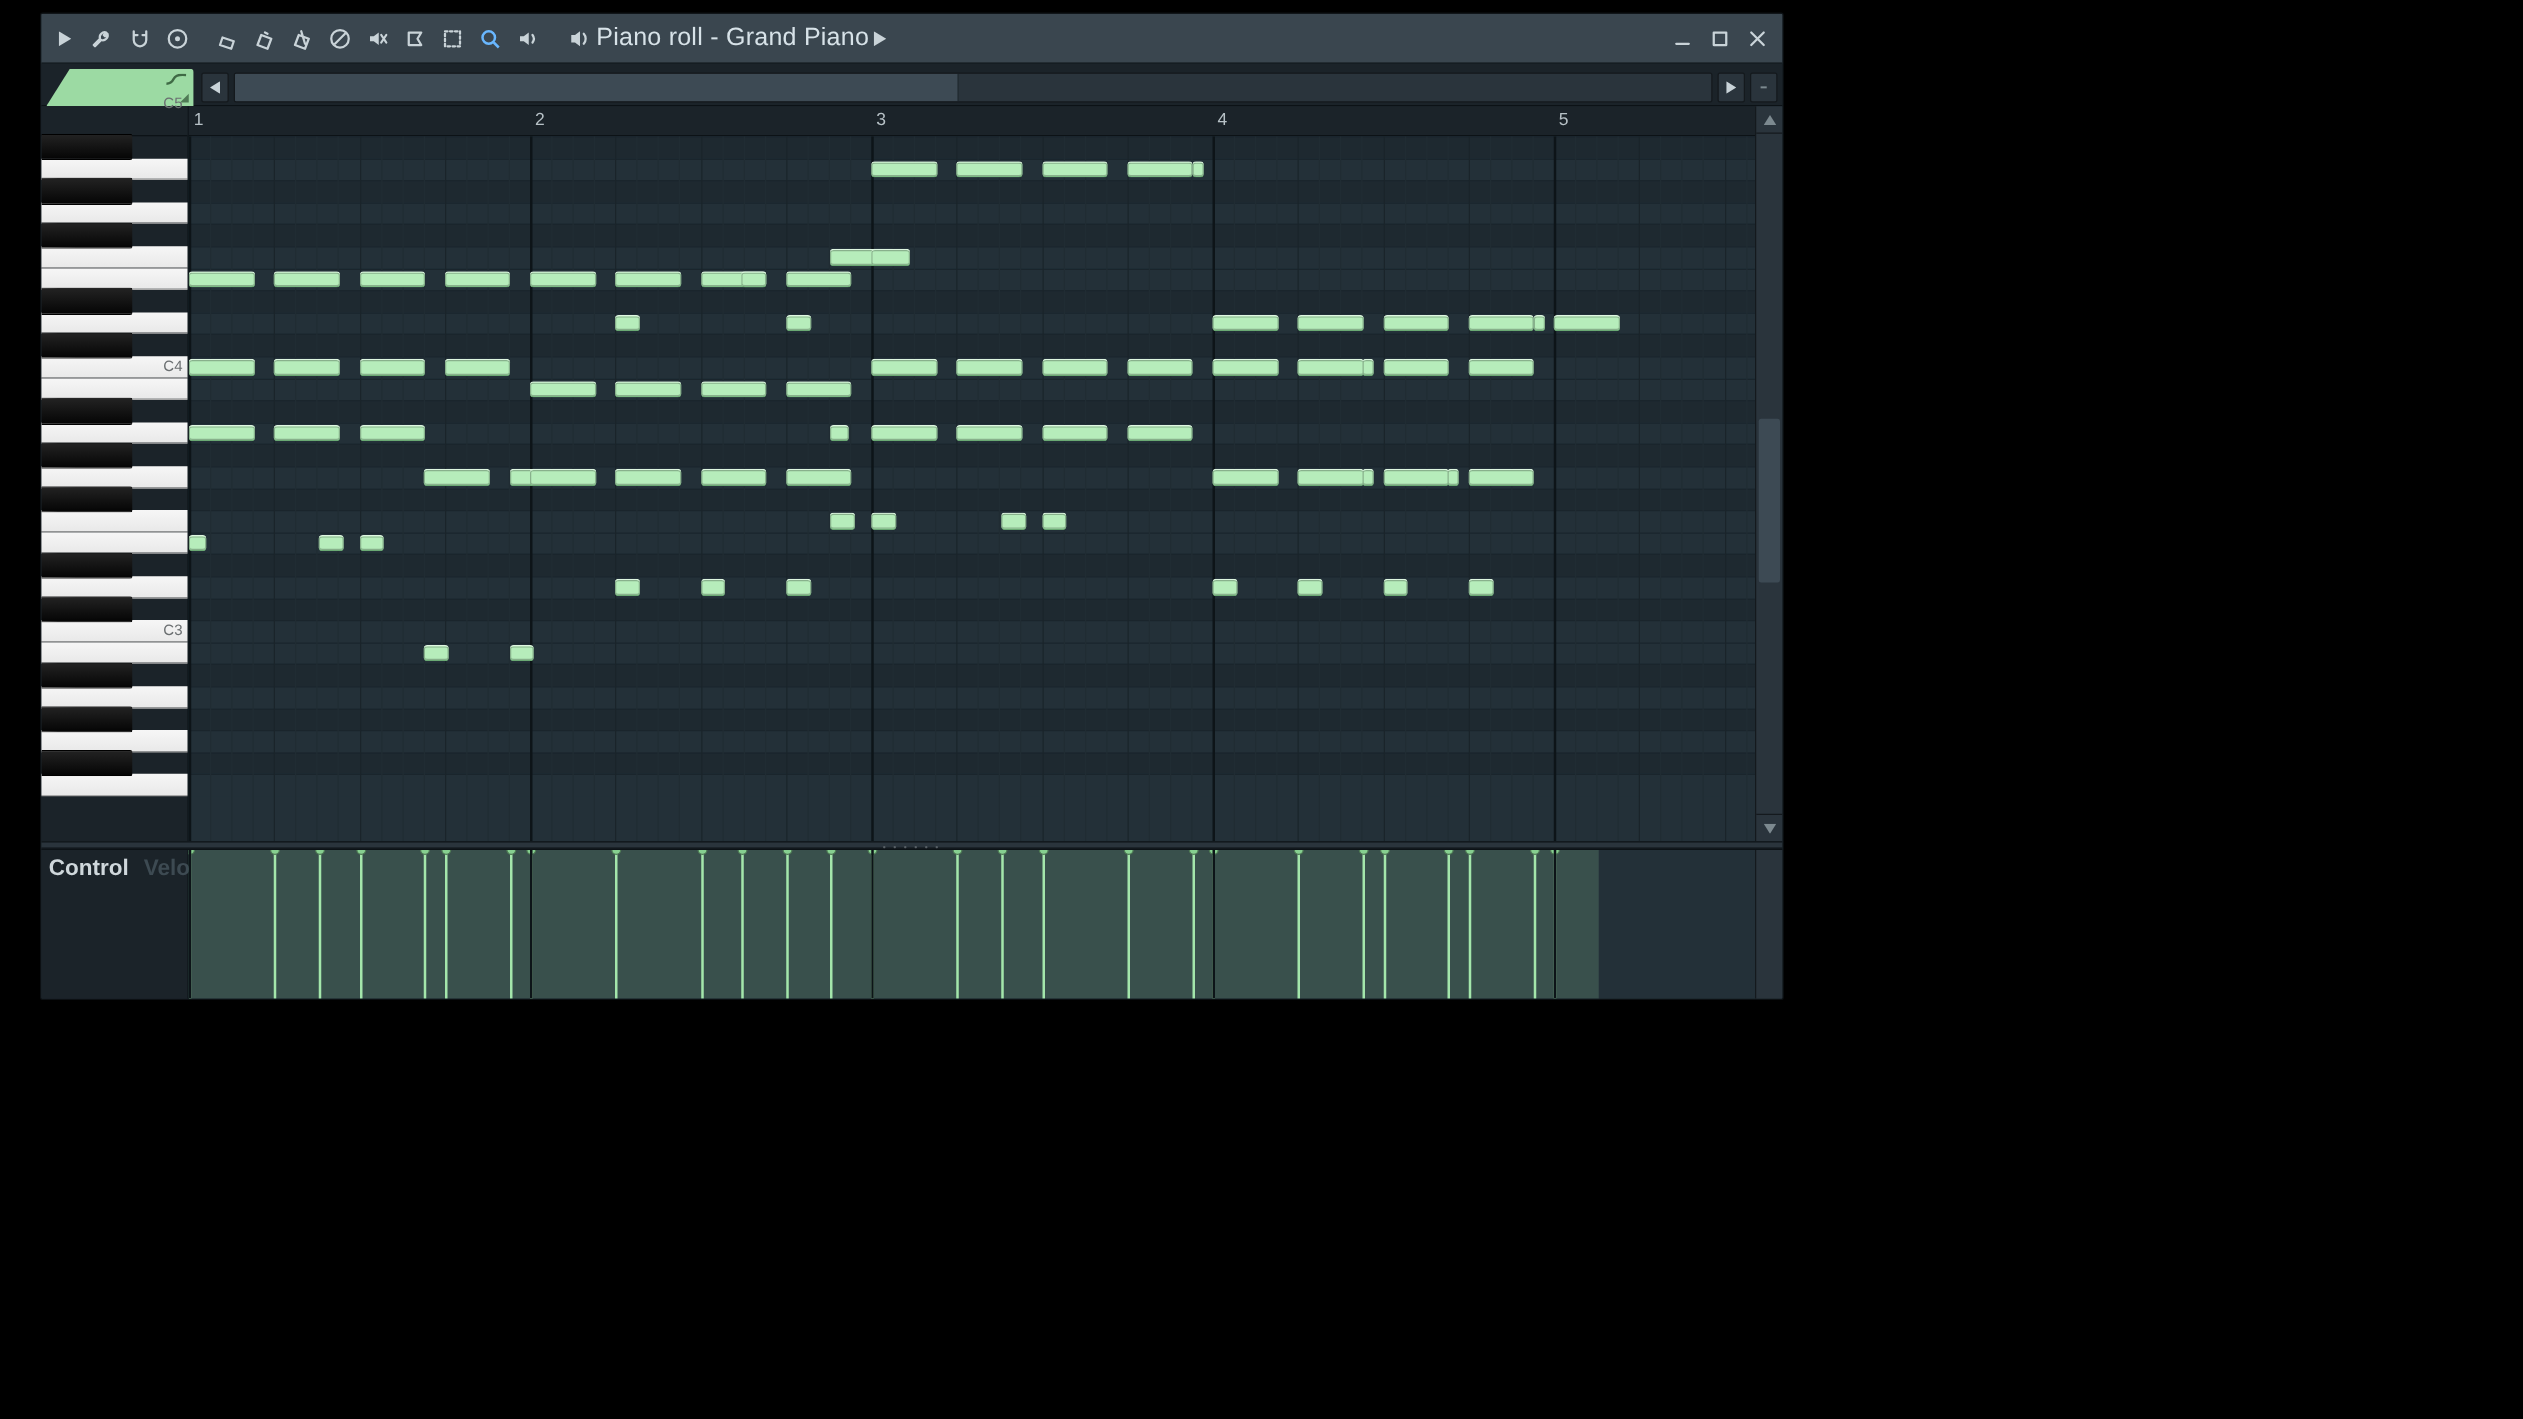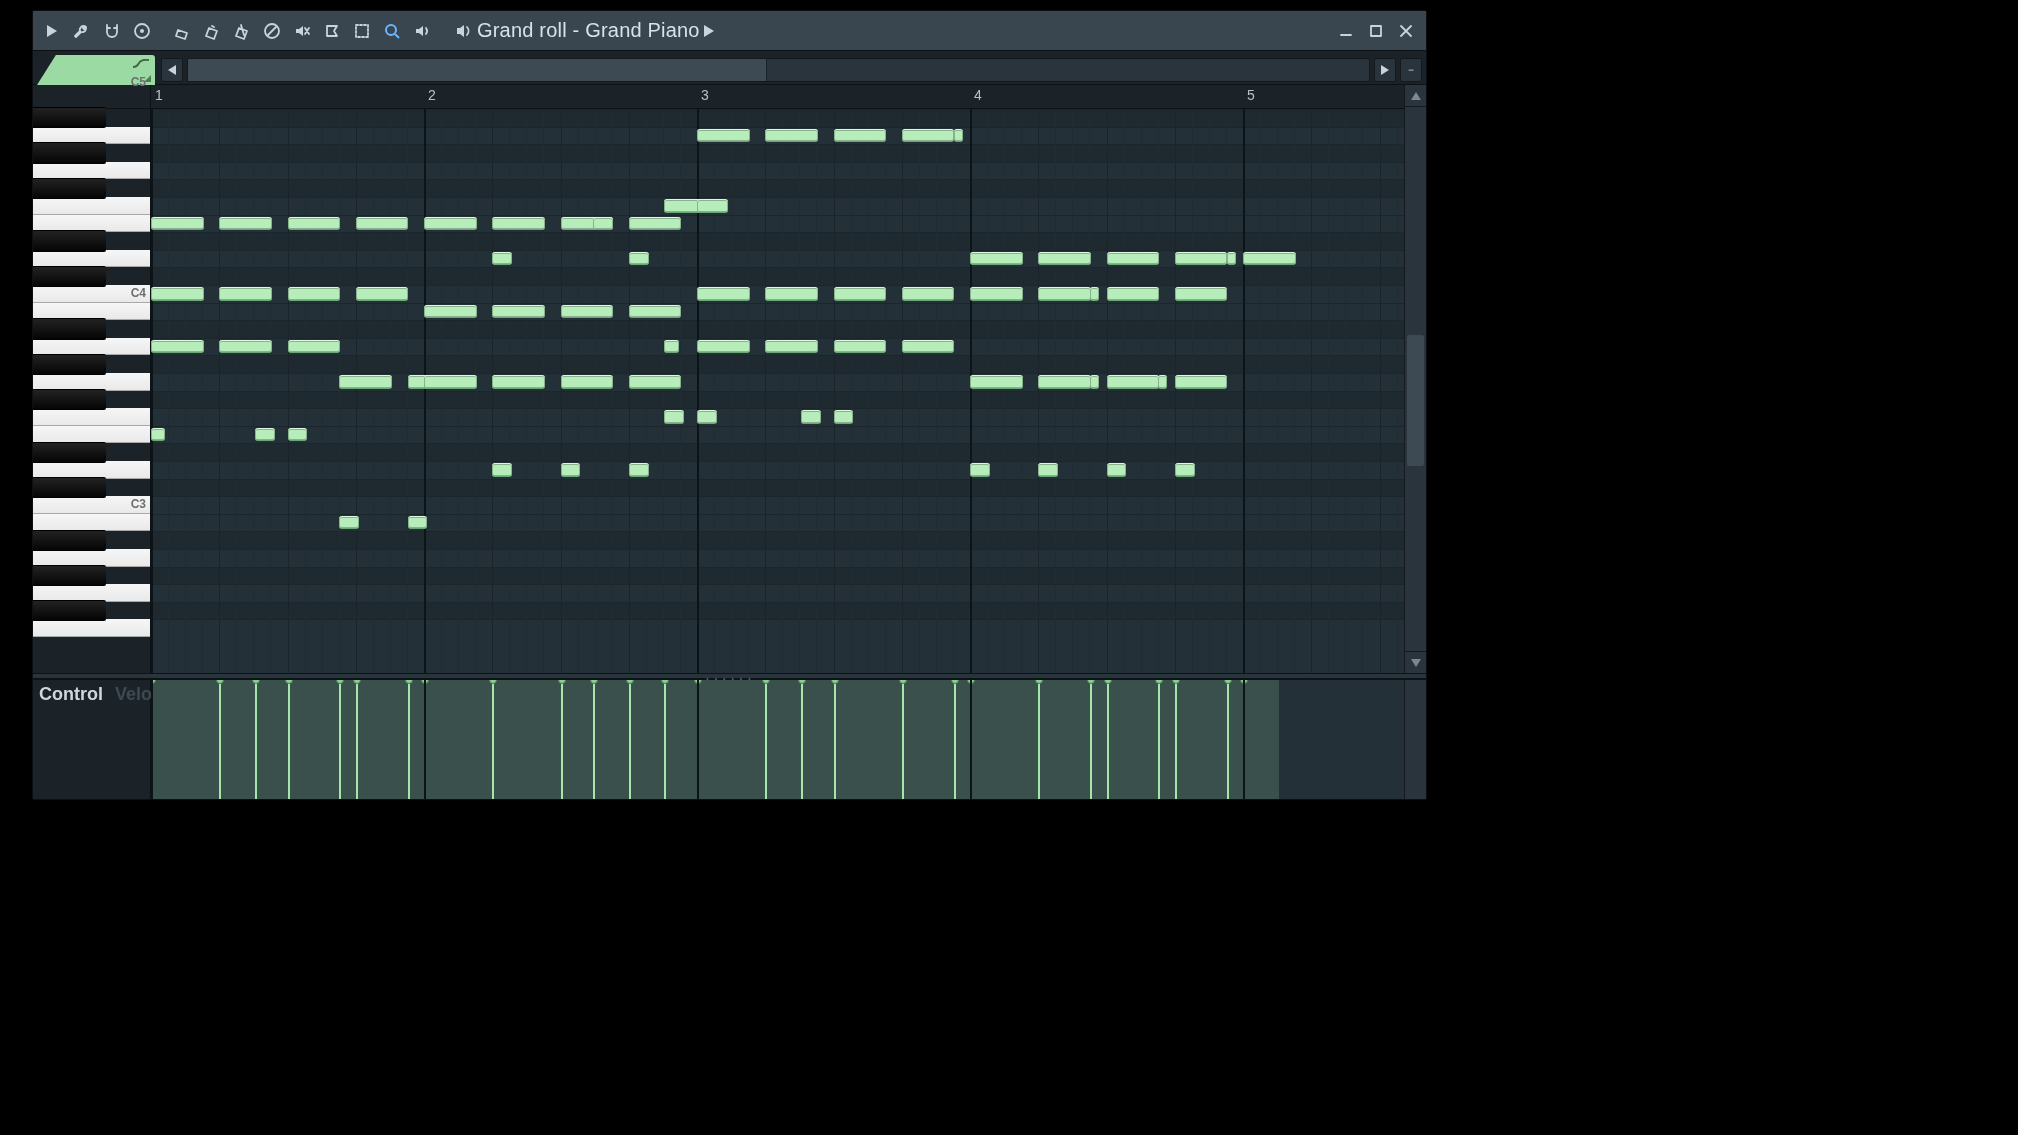--- a/index.html
+++ b/index.html
@@ -78,21 +78,21 @@
   border-right:1px solid #0c1216;
 }
 .ruler-gap{height:24px;background:#1b2329;border-bottom:1px solid #0c1216;}
 .keys{flex:1;position:relative;}
 .kw{position:absolute;left:0;width:100%;background:linear-gradient(#f6f6f6,#e9e9e9);
     border-bottom:1px solid #a8a8a8;}
 .kb{position:absolute;left:0;width:62%;background:linear-gradient(#222,#050505);
     border-bottom:1px solid #000;border-top:1px solid #000;z-index:2;
     border-radius:0 2px 2px 0;}
 .klab{position:absolute;right:4px;font-size:12px;color:#6b6f71;
-      font-weight:700;z-index:3;pointer-events:none}
+      font-weight:400;z-index:3;pointer-events:none}
 
 .gridcol{flex:1;display:flex;flex-direction:column;min-width:0;position:relative;}
 .ruler{height:24px;background:#1b2329;border-bottom:1px solid #0c1216;
        position:relative;color:#b7c1c6;font-size:14px;overflow:hidden}
 .ruler .bar{position:absolute;top:2px;}
 .grid{flex:1;position:relative;background:#233038;overflow:hidden}
 .note{position:absolute;background:#b6edbb;border-radius:3px;
       border-top:1px solid #dff7e1;border-bottom:1px solid #6aa973;
       box-shadow:0 0 0 1px rgba(0,0,0,.25) inset;}
 
@@ -207,21 +207,21 @@
           <path class="icoF" d="M3 7h3l4-3v10l-4-3H3z"></path>
           <path class="ico" d="M13 6a5 5 0 0 1 0 6"></path>
         </svg>
       </div>
     <div class="tb-sep"></div>
     <div class="title-block">
       <svg width="20" height="18">
           <path class="icoF" d="M4 6h3l4-3v12l-4-3H4z"></path>
           <path class="ico" d="M14 5a6 6 0 0 1 0 8"></path>
         </svg>
-      <span><span>Grand roll</span><span> - </span><span>Grand Piano</span></span>
+      <span><span>Piano roll</span><span> - </span><span>Grand Piano</span></span>
       <svg width="10" height="12">
           <path class="icoF" d="M0 0 L10 6 L0 12 Z" fill="#7c898f"></path>
         </svg>
     </div>
     <div class="title-spacer"></div>
     <div class="win-ctrl">
       <div class="tb-btn">
         <svg width="14" height="14">
             <path class="ico" d="M2 11h10"></path>
           </svg>

